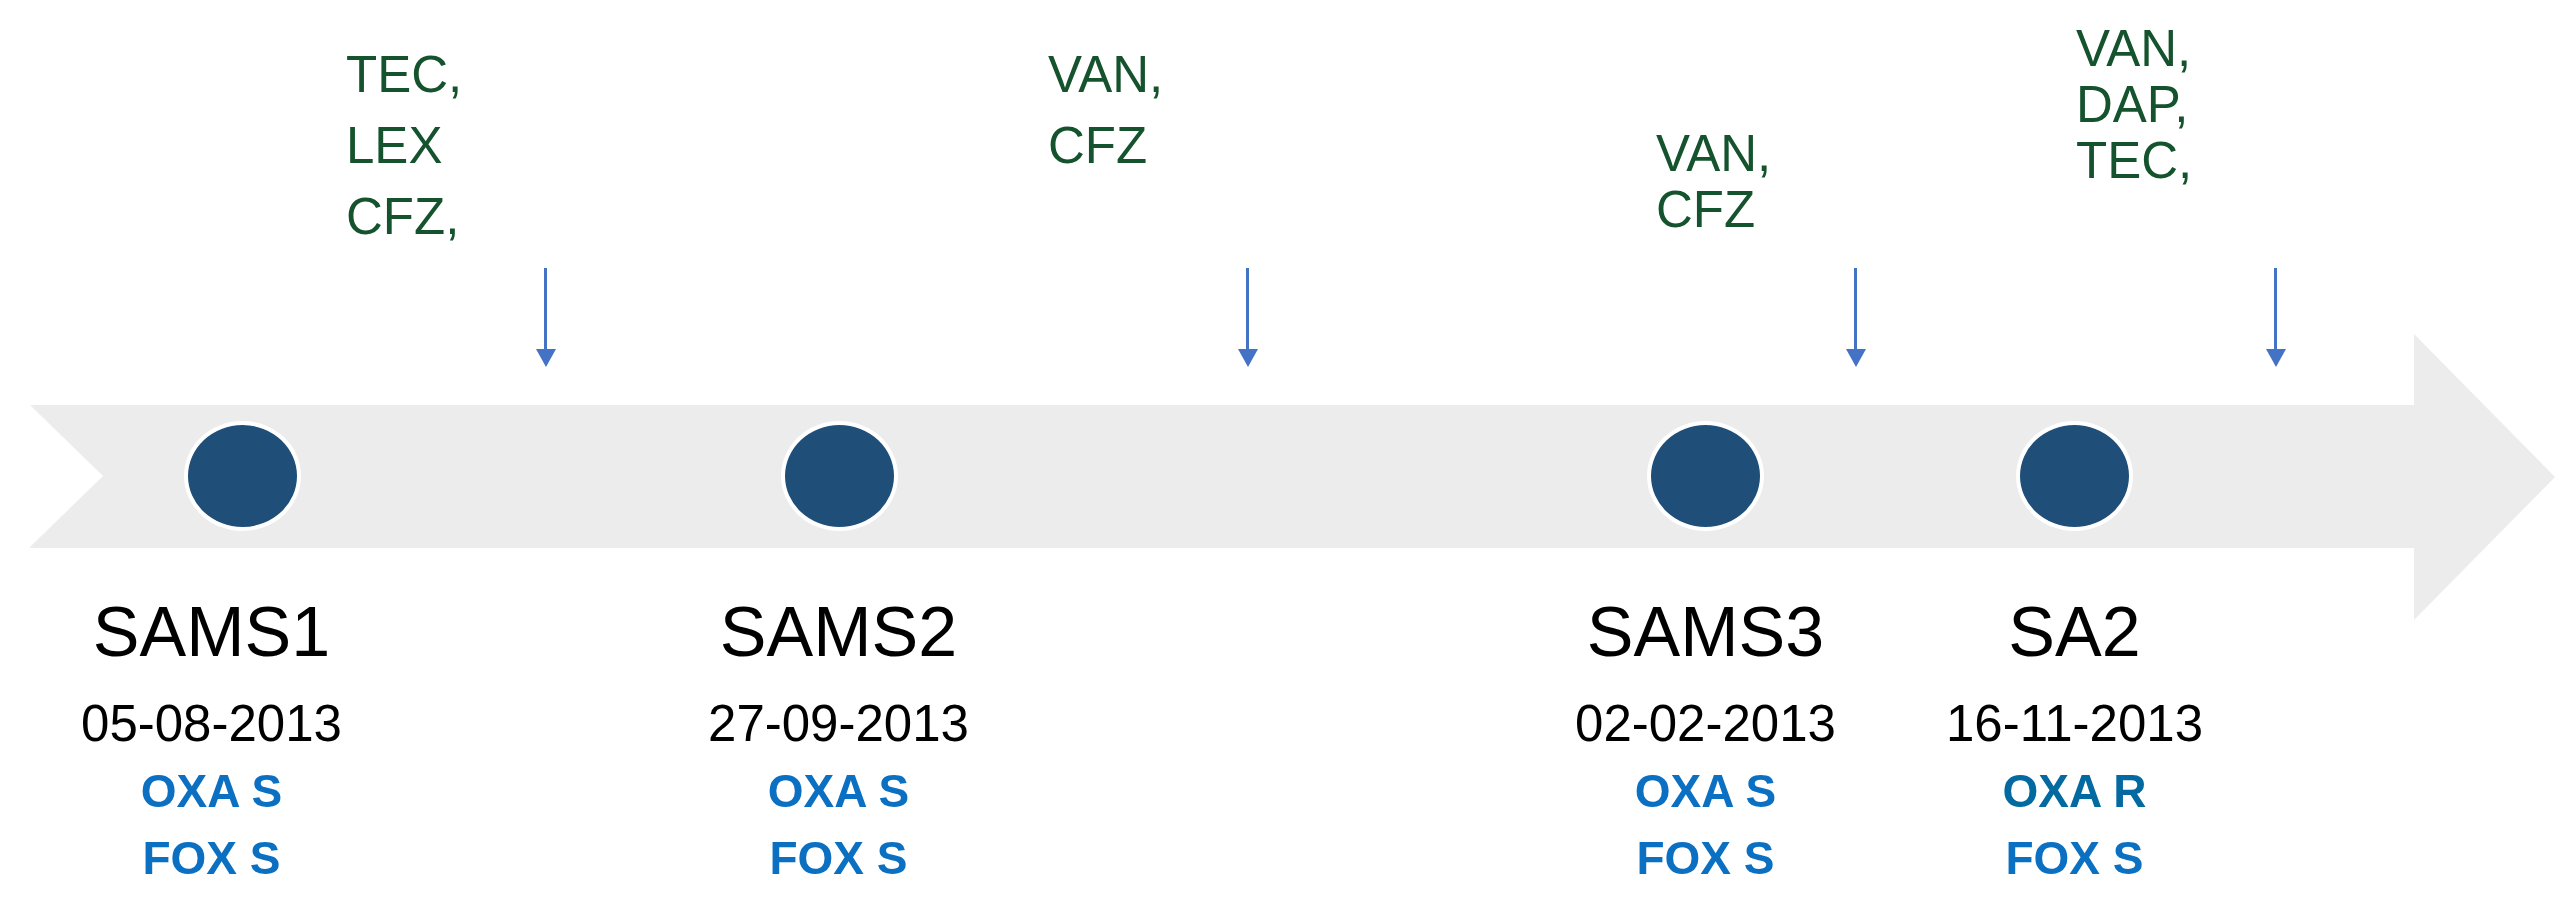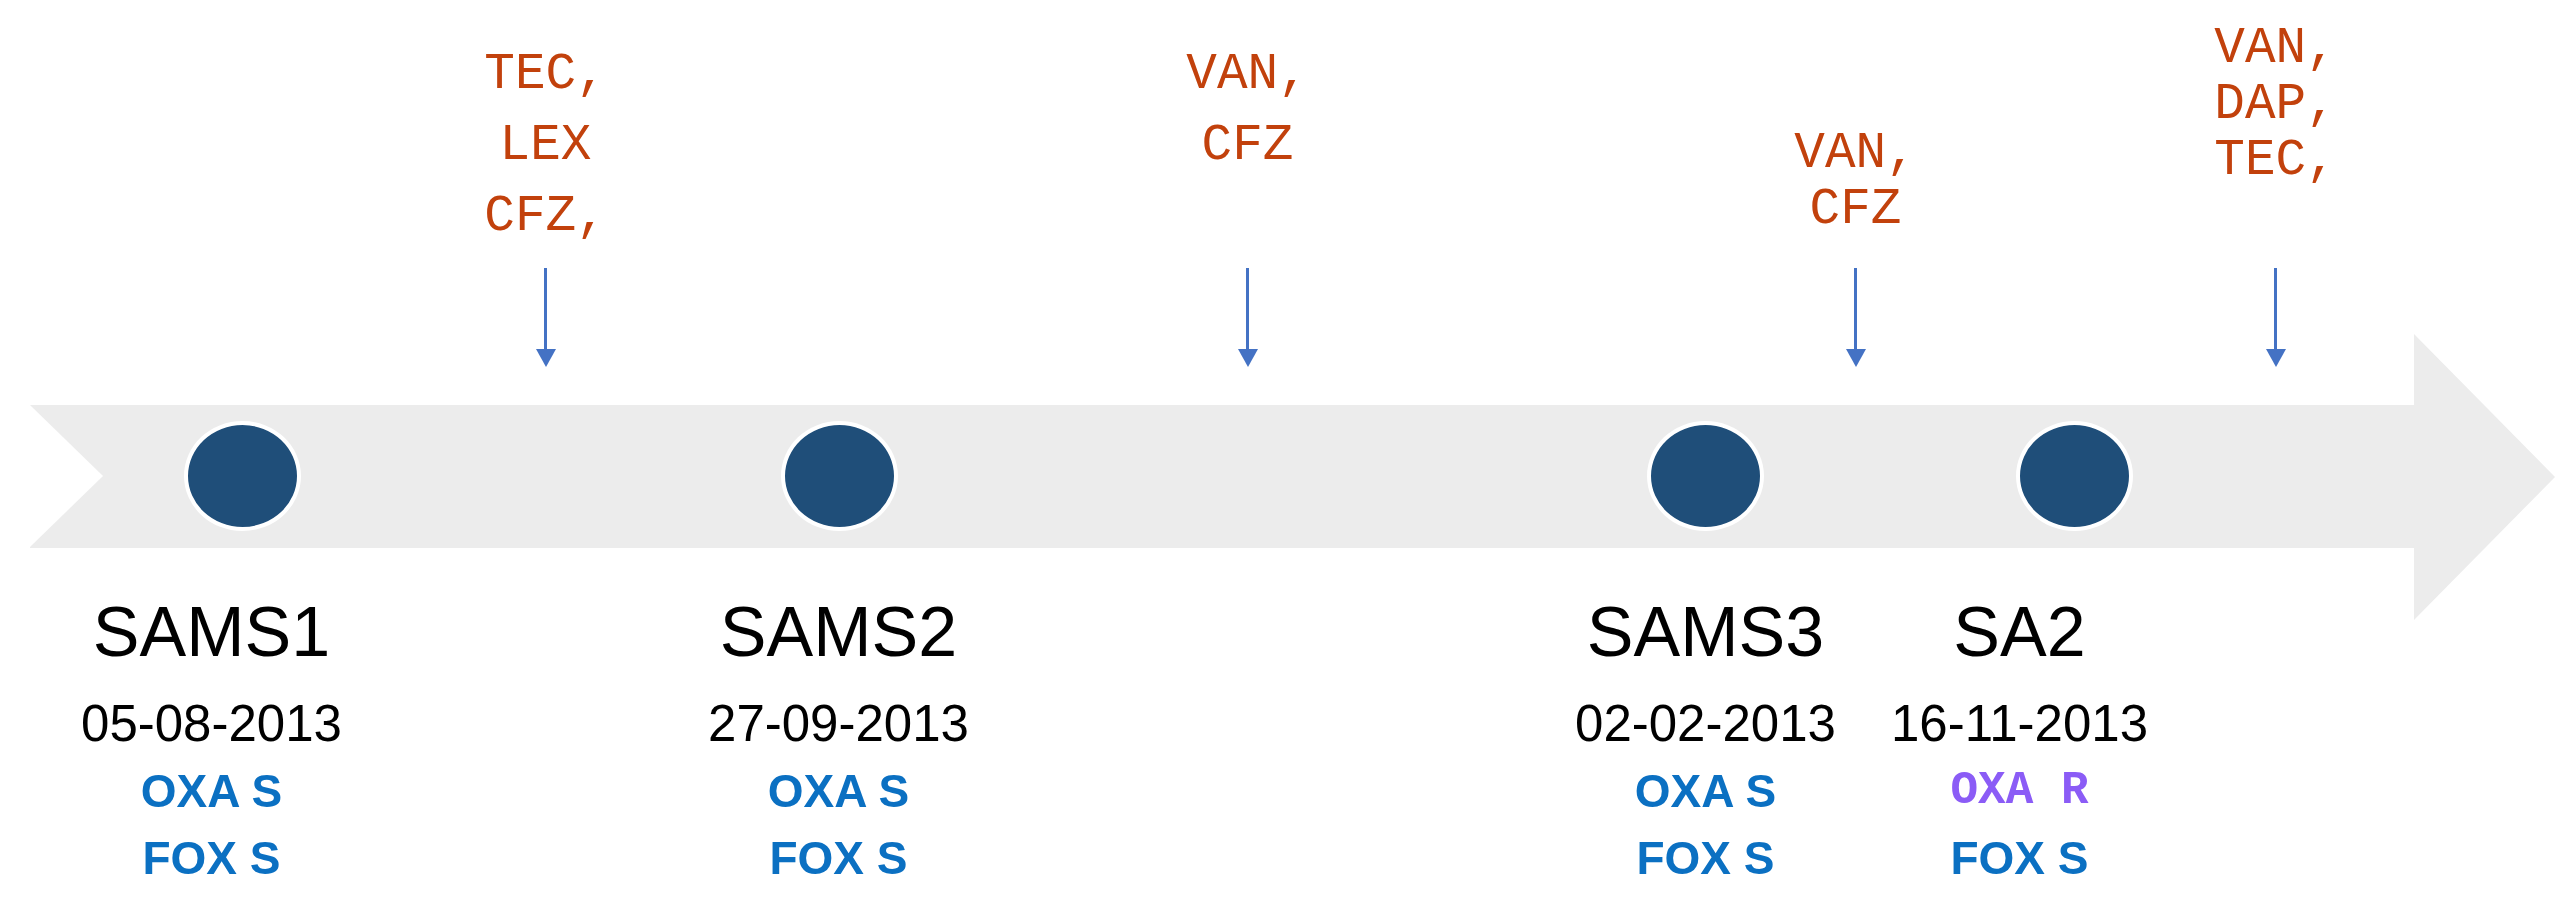--- a/index.html
+++ b/index.html
@@ -18,21 +18,21 @@
   
   .dot{position:absolute;width:117px;height:110px;border-radius:50%;
     border:4px solid #ffffff;box-sizing:border-box;background:#1f4e79;}
   
   .conn{position:absolute;width:21px;}
   .conn-line{margin:0 auto;width:3.2px;height:81px;background:#4472c4;}
   .conn-head{width:0;height:0;margin:0 auto;
     border-left:10.4px solid transparent;border-right:10.4px solid transparent;
     border-top:18.4px solid #4472c4;}
   
-  .ann{position:absolute;width:399px;text-align:center;font-size:51px;color:#c2410c;font-family:Liberation Mono, monospace;}
+  .ann{position:absolute;width:399px;text-align:left;font-size:51px;color:#14532d;}
   .ann.lh89{line-height:71px;}
   .ann.lh70{line-height:56px;}
   
   .event{position:absolute;top:0;height:100%;width:479px;text-align:center;}
   .event .name{position:absolute;left:0;right:0;top:592px;font-size:70px;line-height:80px;}
   .event .date{position:absolute;left:0;right:0;top:696px;font-size:51px;line-height:56px;}
   .event .res1{position:absolute;left:0;right:0;top:763px;font-size:46px;line-height:56px;font-weight:bold;}
   .event .res2{position:absolute;left:0;right:0;top:830px;font-size:46px;line-height:56px;font-weight:bold;}
 </style>
 </head>
@@ -101,21 +101,21 @@
     <div class="res2" style="color: rgb(11, 112, 194);">FOX S</div>
   </div>
 
   <div class="event" style="left:1466px;">
     <div class="name">SAMS3</div>
     <div class="date">02-02-2013</div>
     <div class="res1" style="color: rgb(11, 112, 194);">OXA S</div>
     <div class="res2" style="color: rgb(11, 112, 194);">FOX S</div>
   </div>
 
-  <div class="event" style="left:1780px;">
+  <div class="event" style="left:1835px;">
     <div class="name">SA2</div>
     <div class="date">16-11-2013</div>
-    <div class="res1" style="color: #8b5cf6; font-family: Liberation Mono, monospace;">OXA R</div>
+    <div class="res1" style="color: #0369a1;">OXA R</div>
     <div class="res2" style="color: rgb(11, 112, 194);">FOX S</div>
   </div>
 
 </div>
 
 
 </body></html>

